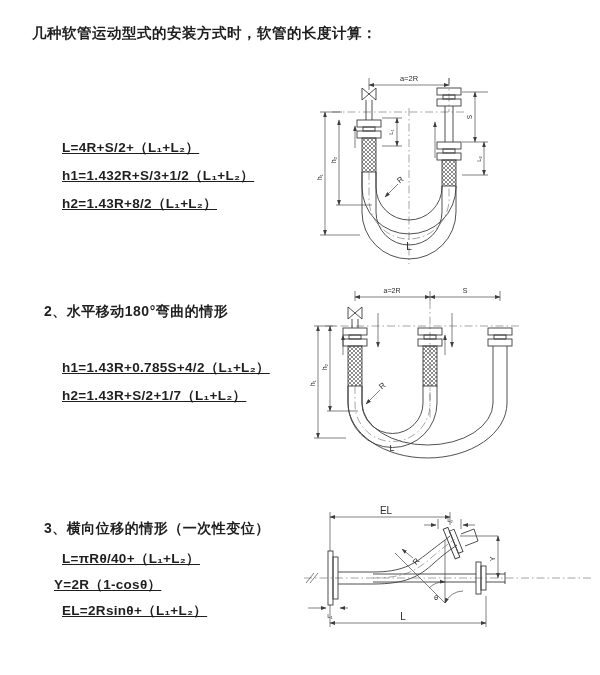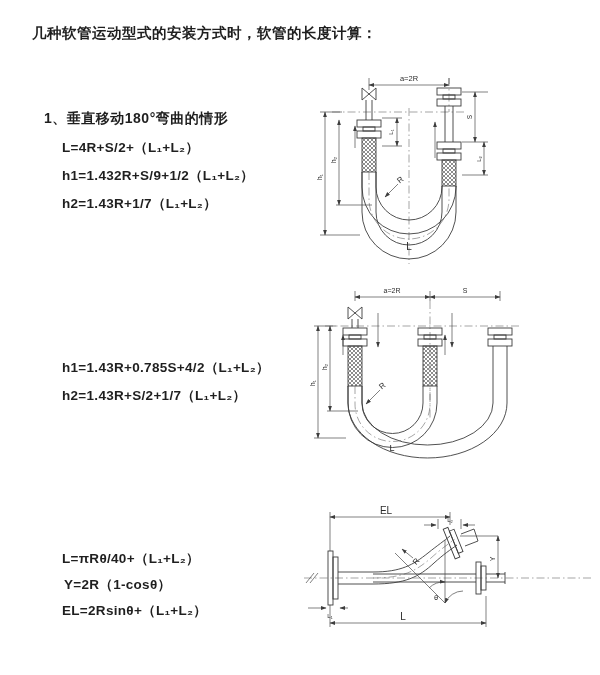--- a/index.html
+++ b/index.html
@@ -3,44 +3,45 @@
 <meta charset="utf-8">
 <style>
   html,body{margin:0;padding:0;background:#e8e8e8;}
   .page{
     position:relative;width:600px;height:675px;background:#ffffff;
     font-family:"Liberation Sans","DejaVu Sans",sans-serif;color:#1f1f1f;
     overflow:hidden;margin:0 auto;
   }
   .title{position:absolute;left:32px;top:24px;font-size:14.5px;font-weight:bold;letter-spacing:.5px;white-space:nowrap;}
   .heading{position:absolute;font-size:14px;font-weight:bold;letter-spacing:.5px;white-space:nowrap;}
-  .formula{position:absolute;font-size:13.5px;font-weight:bold;letter-spacing:.3px;white-space:nowrap;}
+  .formula{position:absolute;font-size:13.5px;font-weight:bold;letter-spacing:.3px;white-space:nowrap;text-decoration:underline;}
   svg{position:absolute;overflow:visible;}
   svg text{font-family:"Liberation Sans","DejaVu Sans",sans-serif;fill:#2b2b2b;}
   .dwg{stroke:#3d3d3d;fill:none;stroke-width:.9;}
   .thin{stroke:#4a4a4a;fill:none;stroke-width:.7;}
   .cl{stroke:#6a6a6a;fill:none;stroke-width:.6;stroke-dasharray:8 3 1.5 3;}
 </style>
 </head>
 <body>
 
 <div class="page">
 
   <div class="title">几种软管运动型式的安装方式时，软管的长度计算：</div>
 
-  <div class="heading" style="left:44px;top:110px">1、垂直移动180°弯曲的情形</div>
   <div class="formula" style="left:62px;top:139px">L=4R+S/2+（L₁+L₂）</div>
-  <div class="formula" style="left:62px;top:167px">h1=1.432R+S/9+1/2（L₁+L₂）</div>
-  <div class="formula" style="left:62px;top:195px">h2=1.43R+1/7（L₁+L₂）</div>
-
+  <div class="formula" style="left:62px;top:167px">h1=1.432R+S/3+1/2（L₁+L₂）</div>
+  <div class="formula" style="left:62px;top:195px">h2=1.43R+8/2（L₁+L₂）</div>
+
+  <div class="heading" style="left:44px;top:303px">2、水平移动180°弯曲的情形</div>
   <div class="formula" style="left:62px;top:359px">h1=1.43R+0.785S+4/2（L₁+L₂）</div>
   <div class="formula" style="left:62px;top:387px">h2=1.43R+S/2+1/7（L₁+L₂）</div>
 
+  <div class="heading" style="left:44px;top:520px">3、横向位移的情形（一次性变位）</div>
   <div class="formula" style="left:62px;top:550px">L=πRθ/40+（L₁+L₂）</div>
-  <div class="formula" style="left:64px;top:576px">Y=2R（1-cosθ）</div>
+  <div class="formula" style="left:54px;top:576px">Y=2R（1-cosθ）</div>
   <div class="formula" style="left:62px;top:602px">EL=2Rsinθ+（L₁+L₂）</div>
 
   <svg style="left:312px;top:72px" width="280" height="195" viewBox="0 0 280 195">
     <defs>
       <marker id="ar1" viewBox="0 0 10 10" refX="9" refY="5" markerWidth="8" markerHeight="8" orient="auto-start-reverse">
         <path d="M0,1.6 L10,5 L0,8.4 Z" fill="#3d3d3d"></path>
       </marker>
       <pattern id="br1" width="4" height="4" patternUnits="userSpaceOnUse">
         <path d="M0,0 L4,4 M4,0 L0,4" stroke="#707070" stroke-width=".8"></path>
       </pattern>

